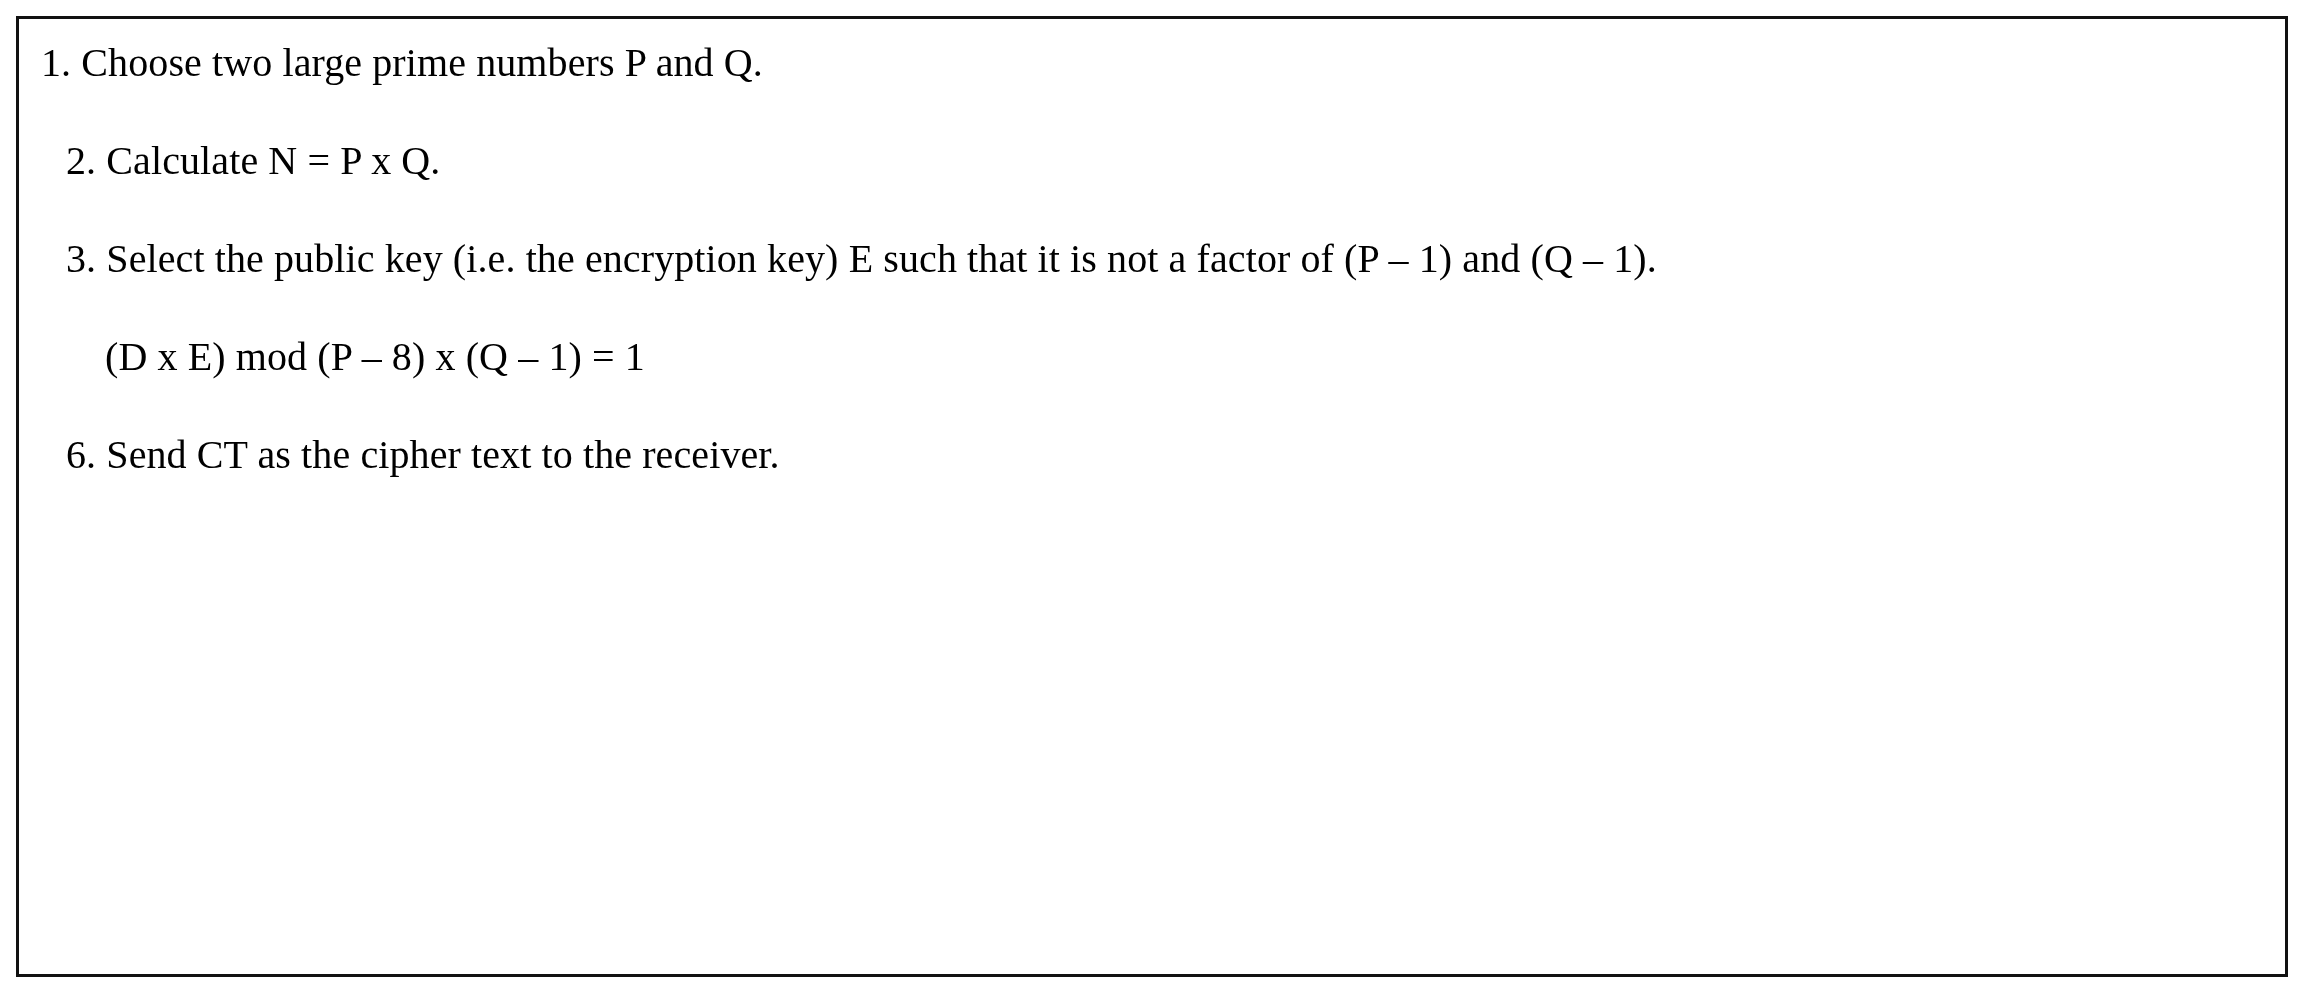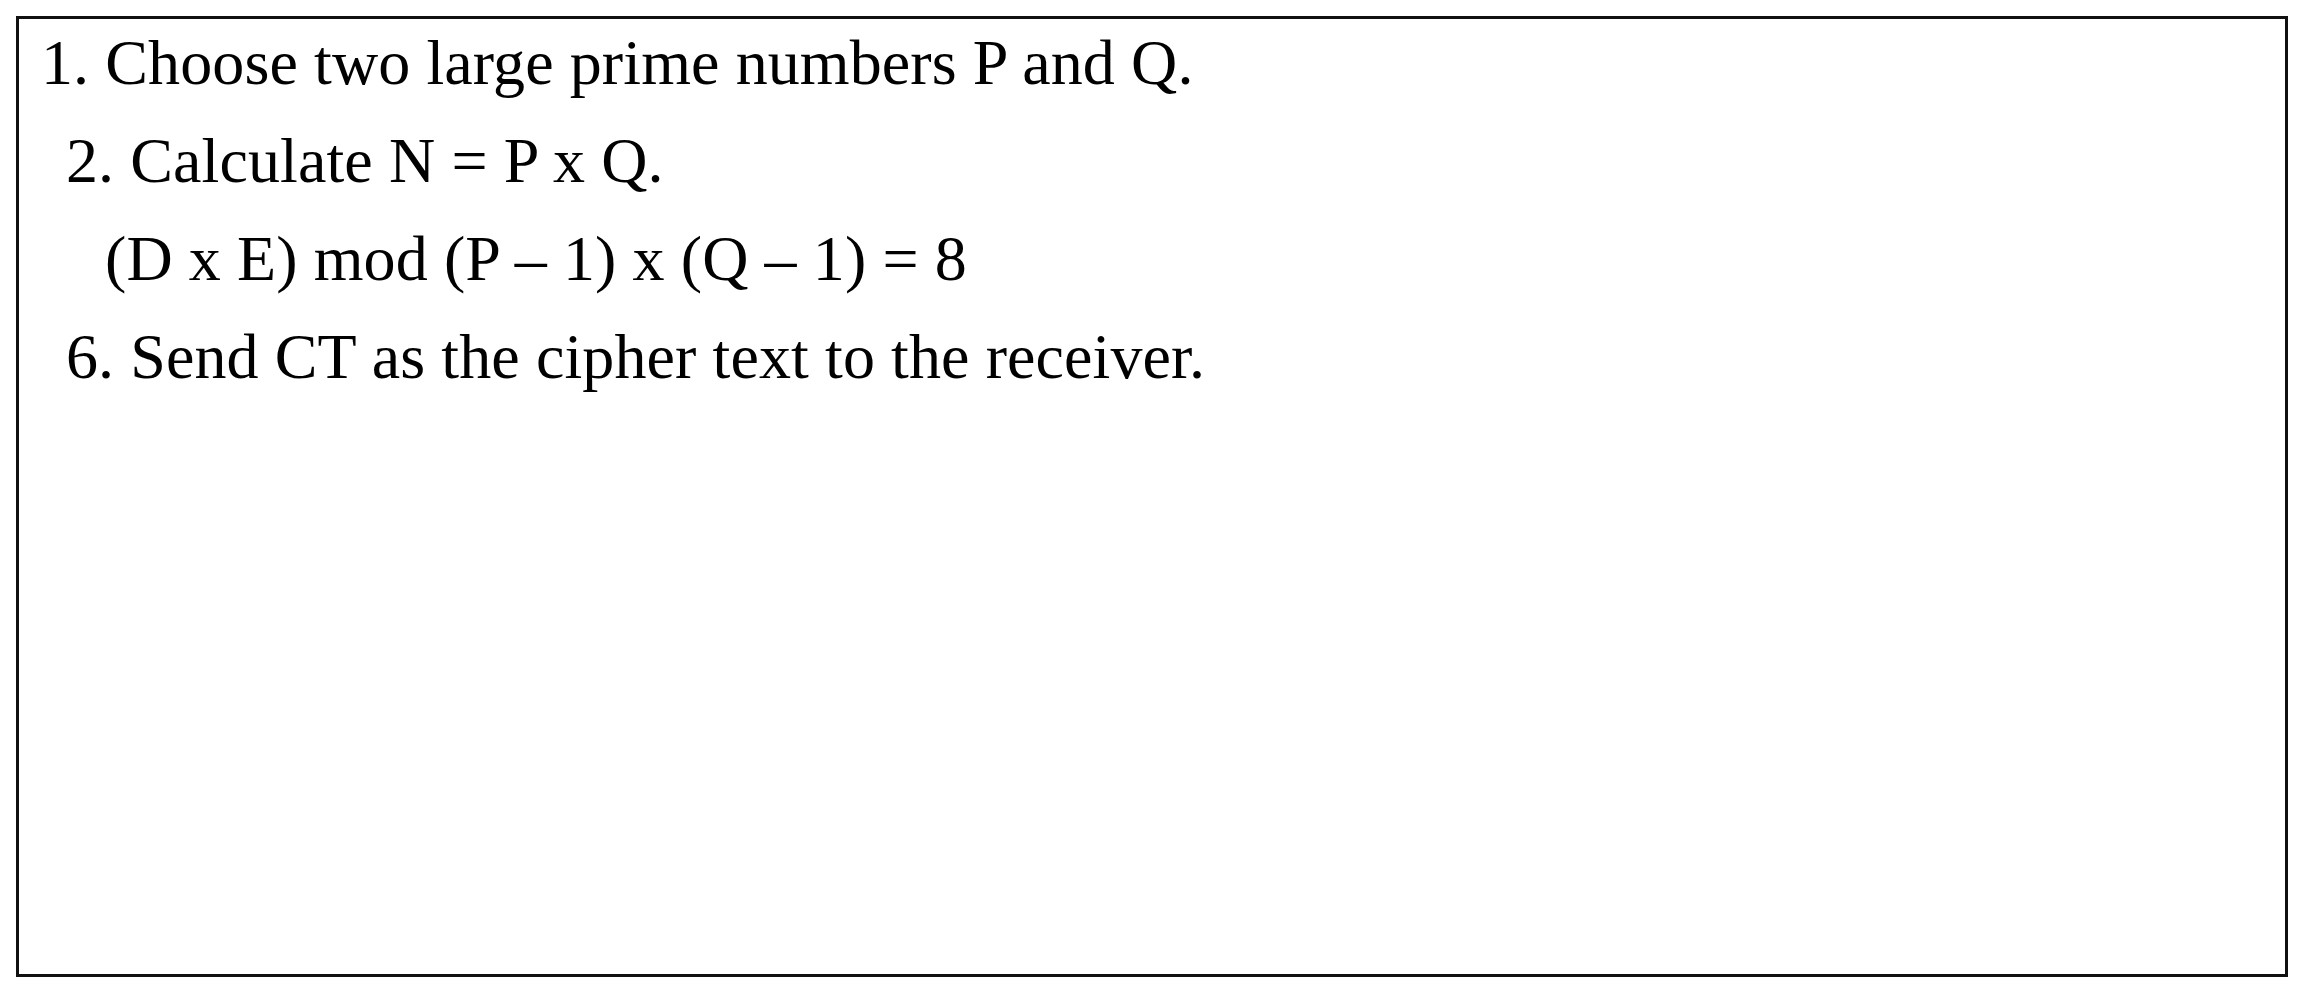--- a/index.html
+++ b/index.html
@@ -50,21 +50,21 @@
   }
 
   
   .step + .step {
     margin-top: 22px;
     margin-left: 25px;
   }
 
   .step-line {
     display: block;
-    font-size: 64px;
+    font-size: 40px;
     line-height: 76px;
     letter-spacing: 0.1px;
     white-space: nowrap;
   }
 
   
   .step-line.primary {
     text-indent: 0;
   }
 
@@ -91,23 +91,26 @@
     <div id="steps-list">
 
       <div class="step">
         <span class="step-line primary"><span class="marker">1.</span> <span>Choose two large prime numbers P and Q.</span></span>
       </div>
 
       <div class="step">
         <span class="step-line primary"><span class="marker">2.</span> <span>Calculate N = P x Q.</span></span>
       </div>
 
+      <div class="step">
+        <span class="step-line primary"><span class="marker">3.</span> <span>Select the public key (i.e. the encryption key) E such that it is not a factor of (P – 1) and (Q – 1).</span></span>
+      </div>
 
       <div class="step">
-        <span class="step-line continuation">(D x E) mod (P – 1) x (Q – 1) = 8</span>
+        <span class="step-line continuation">(D x E) mod (P – 8) x (Q – 1) = 1</span>
       </div>
 
 
       <div class="step">
         <span class="step-line primary"><span class="marker">6.</span> <span>Send CT as the cipher text to the receiver.</span></span>
       </div>
 
 
     </div>
   </div>

